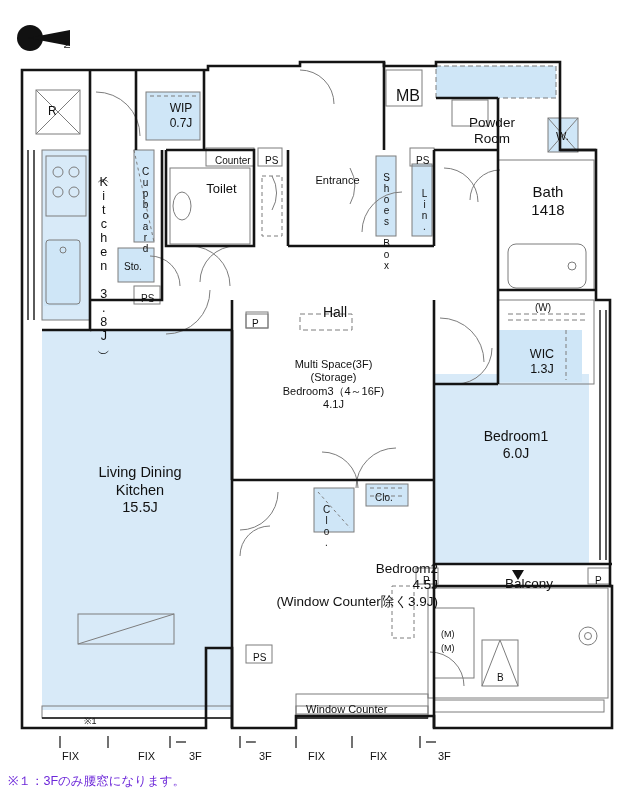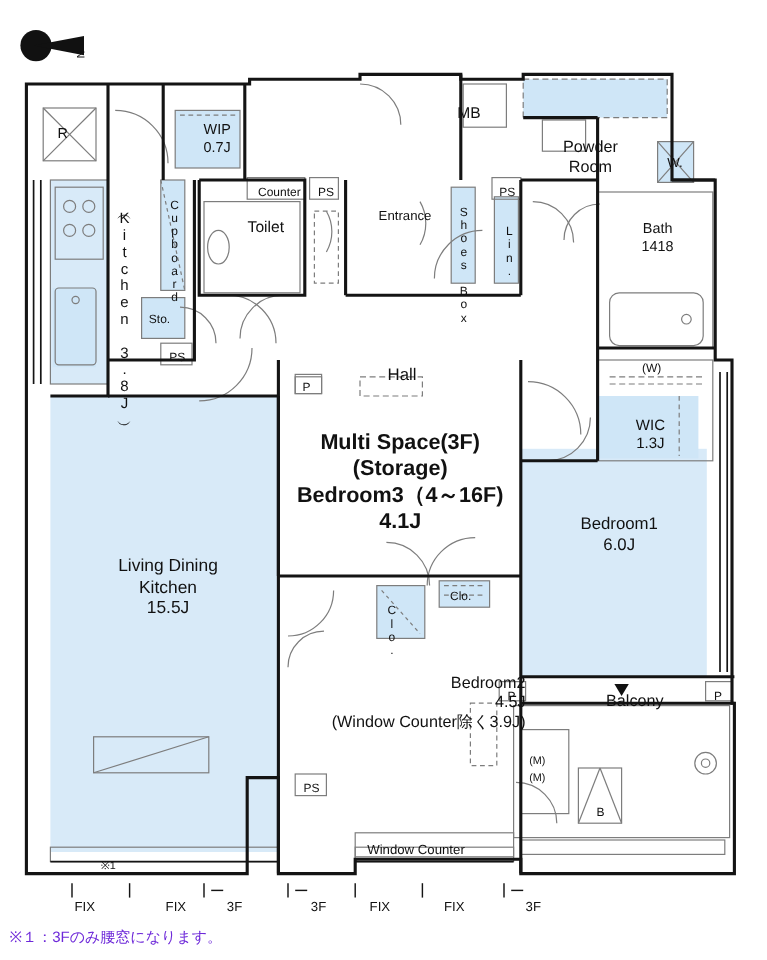--- a/index.html
+++ b/index.html
@@ -270,40 +270,40 @@
 <div id="room-labels">
     <div class="lbl" style="left: 30px; top: 464px; width: 220px; font-size: 14.5px;">Living Dining
 Kitchen
 15.5J</div>
     <div class="lbl v" style="left: 96px; top: 175px; font-size: 12.5px;">（Kitchen 3.8J）</div>
     <div class="lbl" style="left: 446px; top: 428px; width: 140px; font-size: 14px;">Bedroom1
 6.0J</div>
     <div class="lbl" style="left: 248px; top: 561px; width: 190px; font-size: 13.5px; text-align: right;">Bedroom2
 4.5J
 (Window Counter除く3.9J)</div>
-    <div class="lbl" style="left: 236px; top: 358px; width: 195px; font-size: 18px; font-weight: 700;">Multi Space(3F)
+    <div class="lbl" style="left: 236px; top: 358px; width: 195px; font-size: 11px; font-weight: 400;">Multi Space(3F)
 (Storage)
 Bedroom3（4～16F)
 4.1J</div>
     <div class="lbl" style="left: 290px; top: 268px; width: 90px; font-size: 14px; margin-top: 36px;">Hall</div>
     <div class="lbl" style="left: 290px; top: 174px; width: 95px; font-size: 11px;">Entrance</div>
     <div class="lbl" style="left: 184px; top: 181px; width: 75px; font-size: 13px;">Toilet</div>
     <div class="lbl" style="left: 447px; top: 115px; width: 90px; font-size: 13.5px;">Powder
 Room</div>
-    <div class="lbl" style="left: 513px; top: 183px; width: 70px; font-size: 12px;">Bath
+    <div class="lbl" style="left: 513px; top: 183px; width: 70px; font-size: 15px;">Bath
 1418</div>
     <div class="lbl" style="left: 511px; top: 347px; width: 62px; font-size: 12.5px;">WIC
 1.3J</div>
     <div class="lbl" style="left: 484px; top: 576px; width: 90px; font-size: 13.5px;">Balcony</div>
     <div class="lbl" style="left: 152px; top: 101px; width: 58px; font-size: 12px;">WIP
 0.7J</div>
   </div>
 <div id="small-label-layer">
     <div class="lbl" style="left: 48px; top: 104px; font-size: 12px;">R</div>
-    <div class="lbl" style="left: 381px; top: 86px; font-size: 13px;">MB</div>
+    <div class="lbl" style="left: 396px; top: 86px; font-size: 16px;">MB</div>
     <div class="lbl" style="left: 556px; top: 130px; font-size: 11px;">W.</div>
     <div class="lbl" style="left: 215px; top: 155px; font-size: 10px;">Counter</div>
     <div class="lbl" style="left: 265px; top: 155px; font-size: 10px;">PS</div>
     <div class="lbl" style="left: 416px; top: 155px; font-size: 10px;">PS</div>
     <div class="lbl" style="left: 141px; top: 293px; font-size: 10px;">PS</div>
     <div class="lbl" style="left: 253px; top: 652px; font-size: 10px;">PS</div>
     <div class="lbl" style="left: 124px; top: 261px; font-size: 10px;">Sto.</div>
     <div class="lbl v" style="left: 140px; top: 166px; font-size: 10px;">Cupboard</div>
     <div class="lbl v" style="left: 381px; top: 172px; font-size: 10px;">Shoes Box</div>
     <div class="lbl v" style="left: 419px; top: 188px; font-size: 10px;">Lin.</div>

